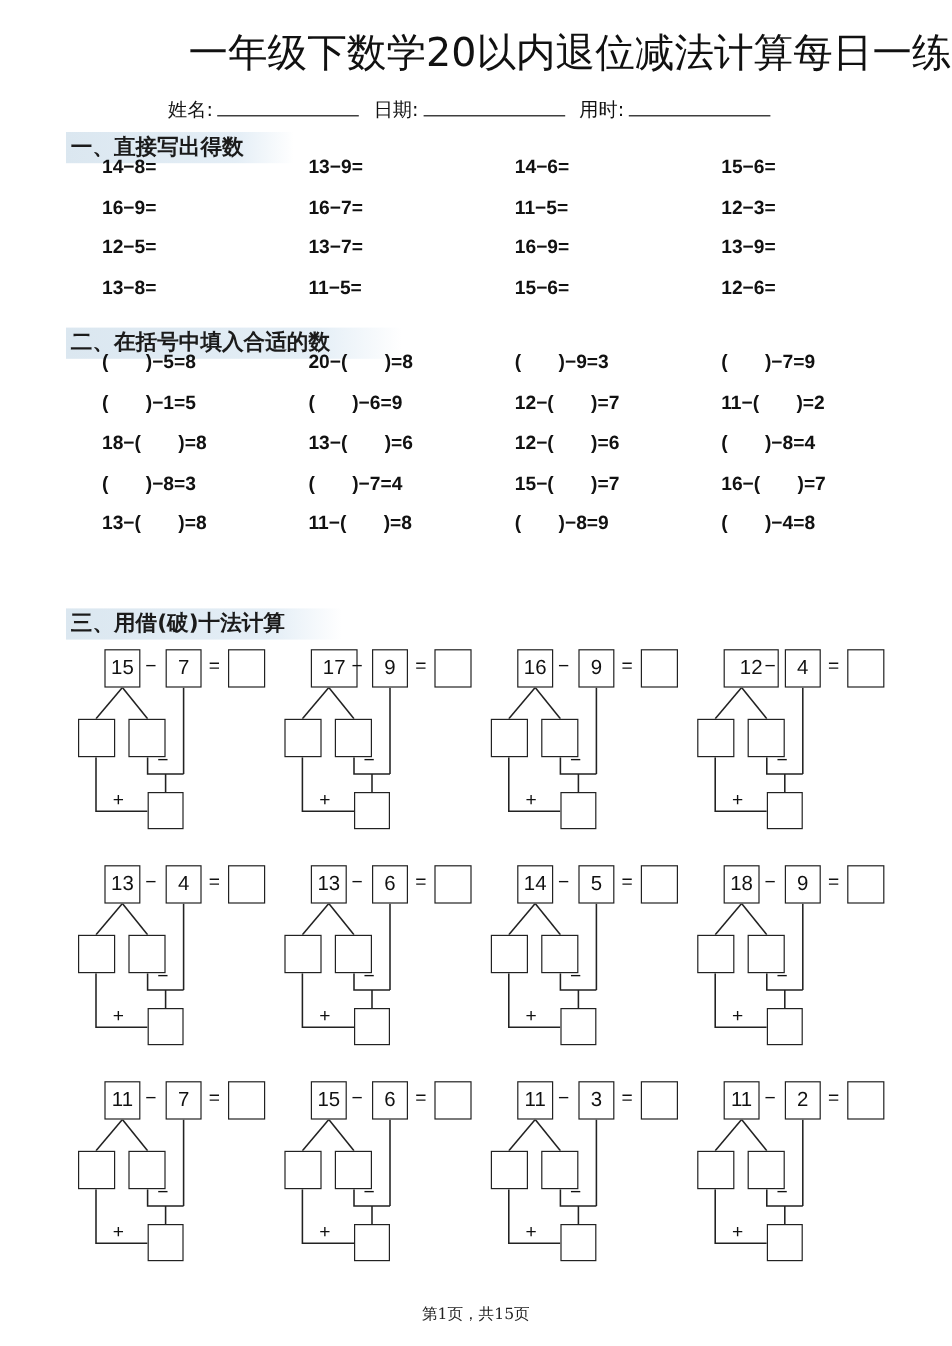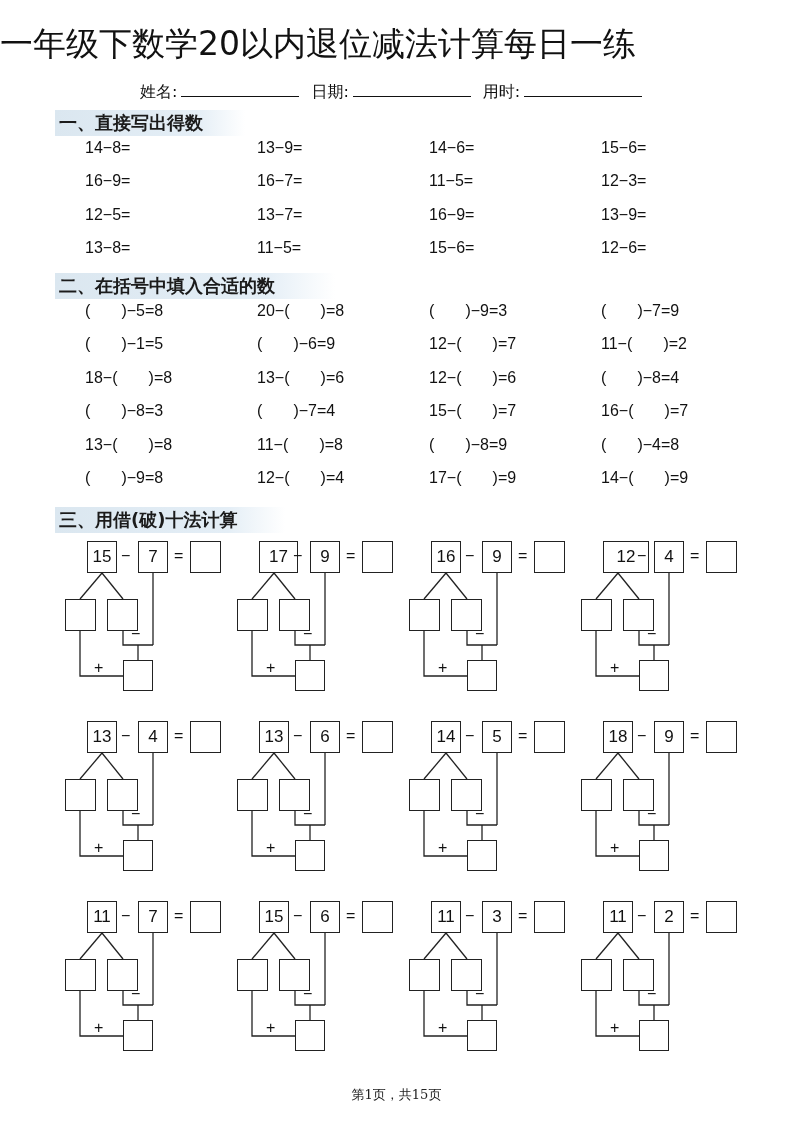--- a/index.html
+++ b/index.html
@@ -1,37 +1,37 @@
 <!DOCTYPE html>
 <html><head>
 <meta charset="utf-8">
 <style>
   * { box-sizing: border-box; margin: 0; padding: 0; }
   html, body { width: 793px; height: 1122px; background: #ffffff; overflow: hidden; }
   body { position: relative; font-family: "Liberation Sans", "DejaVu Sans", sans-serif; color: #1a1a1a; }
 
   .title {
-    position: absolute; left: 0; top: 22px; width: 793px; text-align: left;
+    position: absolute; left: 0; top: 22px; width: 793px; text-align: right;
     font-family: "DejaVu Sans", sans-serif; font-size: 33px; font-weight: normal; letter-spacing: 0px; color: #111;
   }
   .info-row {
     position: absolute; top: 82px; left: 140px; font-family: "DejaVu Sans", sans-serif;
     font-size: 16px; display: flex; gap: 8px; align-items: baseline; color: #111;
   }
   .info-item { display: flex; align-items: baseline; }
   .info-blank { display: inline-block; width: 118px; border-bottom: 1px solid #111; height: 14px; margin-left: 4px; margin-right: 4px; }
 
   .section-header {
     position: absolute; left: 55px; height: 26px; padding-left: 4px;
     background: linear-gradient(90deg, #dbe7f0 0%, #e4eef6 75%, rgba(255,255,255,0) 100%);
     font-family: "DejaVu Sans", sans-serif; font-size: 18px; font-weight: bold; line-height: 26px; color: #1b1b1b;
   }
 
   .eq-grid { position: absolute; left: 85px; width: 700px; }
-  .eq-row { display: flex; height: 33.5px; align-items: center; }
+  .eq-row { display: flex; height: 33.5px; align-items: flex-start; font-weight: bold; }
   .eq-cell { width: 172px; font-size: 16px; color: #111; white-space: pre; }
 
   .tree { position: absolute; width: 170px; height: 155px; }
   .tree .box {
     position: absolute; border: 1.3px solid #222; background: #fff;
     font-size: 17px; display: flex; align-items: center; justify-content: center; color: #111;
   }
   .tree .op { position: absolute; font-size: 16px; color: #111; }
   .tree svg { position: absolute; left: 0; top: 0; }
 
@@ -113,26 +113,20 @@
       <div class="eq-cell">(       )−7=4</div>
       <div class="eq-cell">15−(       )=7</div>
       <div class="eq-cell">16−(       )=7</div>
     </div>
     <div class="eq-row">
       <div class="eq-cell">13−(       )=8</div>
       <div class="eq-cell">11−(       )=8</div>
       <div class="eq-cell">(       )−8=9</div>
       <div class="eq-cell">(       )−4=8</div>
     </div>
-    <div class="eq-row">
-      <div class="eq-cell">(       )−9=8</div>
-      <div class="eq-cell">12−(       )=4</div>
-      <div class="eq-cell">17−(       )=9</div>
-      <div class="eq-cell">14−(       )=9</div>
-    </div>
   </div>
 
 <div class="section-header" style="top:507px; width:230px;">三、用借(破)十法计算</div>
 <div id="s3-area">
     <div class="tree" style="left: 65px; top: 541px;">
     <svg width="170" height="155">
       <g stroke="#222" stroke-width="1.3" fill="none">
         <line x1="37" y1="32" x2="15" y2="58"></line>
         <line x1="37" y1="32" x2="58" y2="58"></line>
         <line x1="88" y1="32" x2="88" y2="104"></line>

